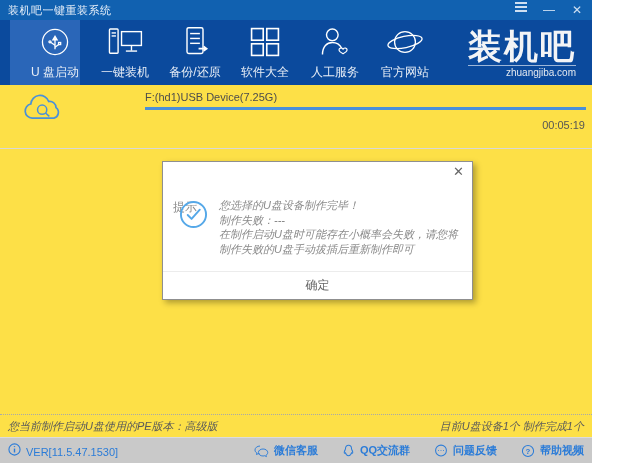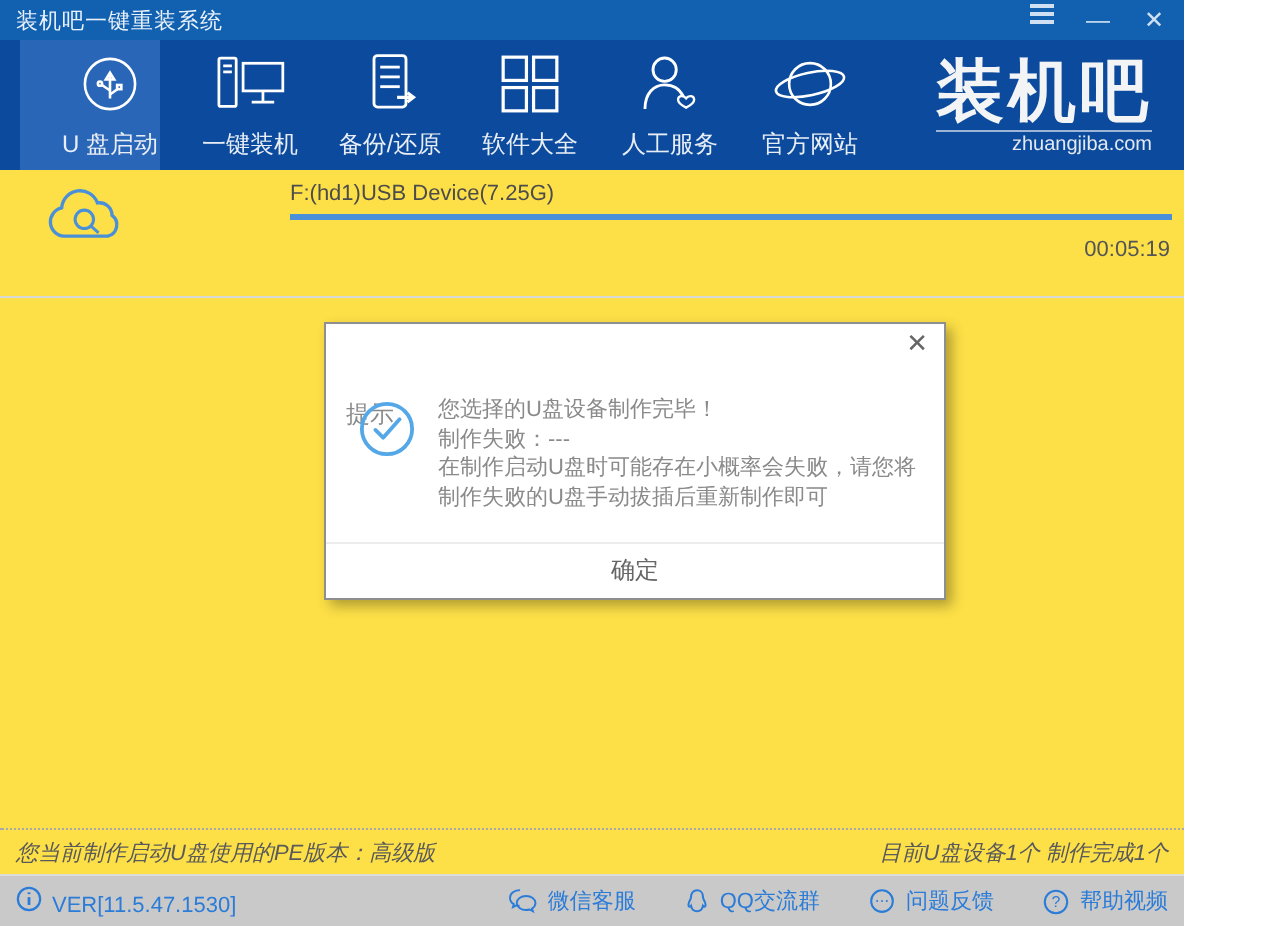--- a/index.html
+++ b/index.html
@@ -34,35 +34,35 @@
   .task-elapsed { position:absolute; right:7px; top:34px; font-size:11px; color:#555; }
   .content-divider { position:absolute; left:0; right:0; top:63px; border-top:1px solid #d8d8d8; }
 
   
   .dialog { position:absolute; left:162px; top:76px; width:311px; height:139px; background:#fff;
             border:1px solid #8f8f8f; box-shadow:3px 3px 6px rgba(0,0,0,.3); }
   .dlg-title { position:absolute; top:0; left:0; right:0; height:25px; line-height:26px; padding:0 10px;
                font-size:12px; color:#8a8a8a;margin-top:32px; }
   .dlg-close { position:absolute; top:2px; right:8px; font-size:13px; color:#666; cursor:pointer; }
   .dlg-icon { position:absolute; left:16px; top:38px; }
-  .dlg-text { position:absolute; left:56px; top:36px; width:246px; font-size:11px; line-height:14.5px; color:#8a8a8a; }
+  .dlg-text { position:absolute; left:56px; top:36px; width:246px; font-size:11px; line-height:14.5px; color:#8a8a8a;font-style:italic; }
   .dlg-footer { position:absolute; left:0; right:0; bottom:0; height:28px; border-top:1px solid #ececec; }
   .dlg-ok { display:block; width:100%; height:100%; background:none; border:none; font-size:12px; color:#666;
             font-family:inherit; cursor:pointer; }
 
   
   .status-row { position:absolute; left:0; right:0; bottom:0; height:23px; border-top:1px dotted #a9a9a9;
                 display:flex; align-items:center; padding:0 8px; font-size:11px; color:#5a5a5a;font-style:italic; }
   .status-right { margin-left:auto; }
 
   
   .footer { height:26px; background:#c9c9c9; border-top:1px solid #dcdcdc; display:flex; align-items:center; padding:0 8px; }
   .version { display:flex; align-items:flex-end; gap:5px; color:#2b7cd8; font-size:11px; cursor:pointer; }
   .footer-links { margin-left:auto; display:flex; align-items:center; gap:24px; }
-  .flink { display:flex; align-items:center; gap:5px; color:#2b7cd8; font-size:11px; cursor:pointer; }
+  .flink { display:flex; align-items:flex-end; gap:5px; color:#2b7cd8; font-size:11px; cursor:pointer;font-weight:bold; }
   .flink svg { display:block; }
 </style>
 </head>
 <body>
 
 <div class="window">
 
   <div class="titlebar">
     <span class="title">装机吧一键重装系统</span>
     <div class="controls">

